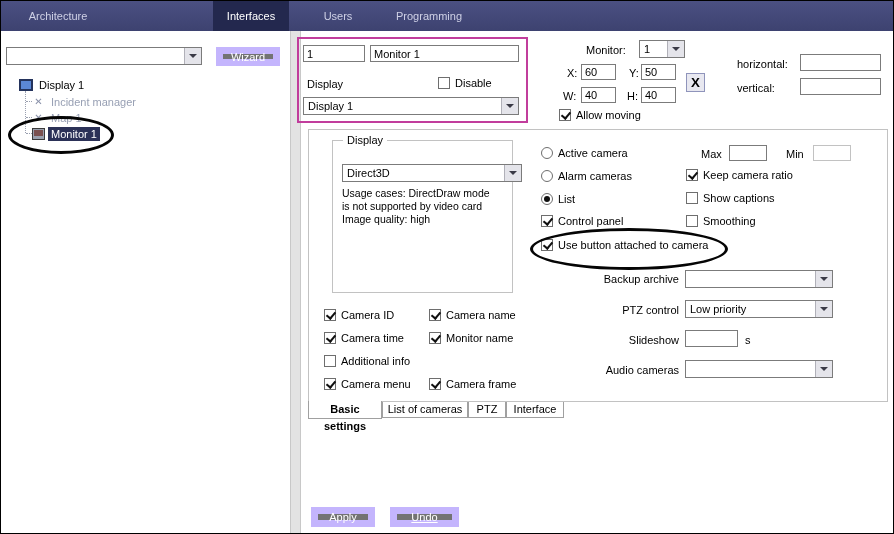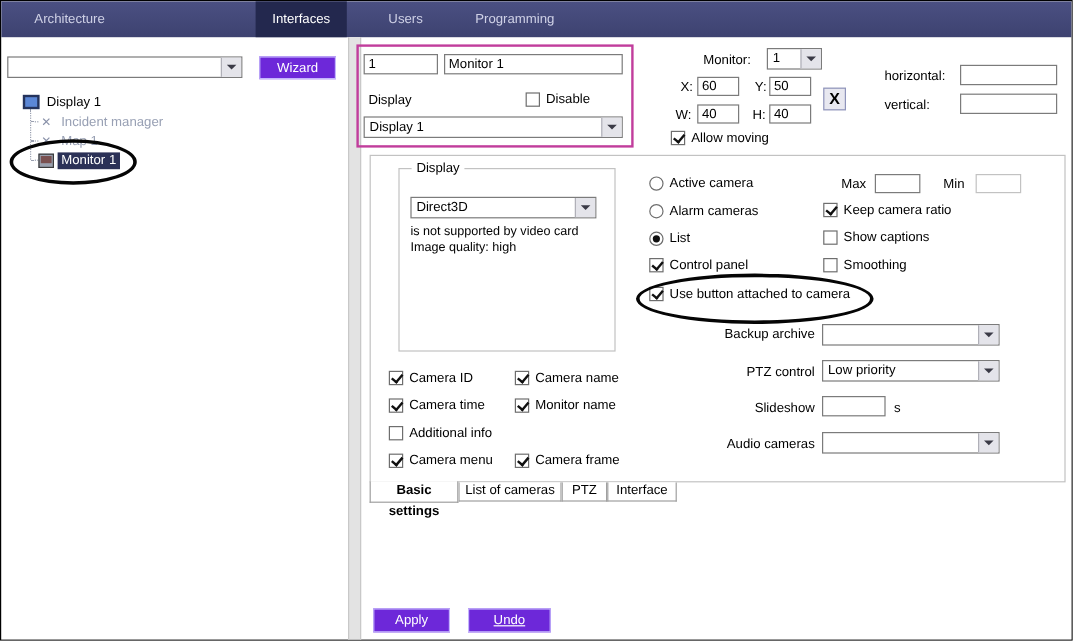--- a/index.html
+++ b/index.html
@@ -20,21 +20,21 @@
   .combo-text { flex:1; padding:1px 4px; white-space:nowrap; overflow:hidden; align-self:center; }
   .combo-arrow { width:16px; flex:none; background:#e4e4ea; border-left:1px solid #b0b0b8; display:flex; align-items:center; justify-content:center; }
   .combo-arrow::after { content:""; width:0; height:0; border-left:4px solid transparent; border-right:4px solid transparent; border-top:4px solid #3a3a46; }
   .cb-field, .rb-field { position:absolute; display:flex; align-items:center; gap:5px; height:14px; white-space:nowrap; cursor:default; }
   .cb { width:12px; height:12px; box-sizing:border-box; border:1px solid #6e6e6e; background:#fff; position:relative; flex:none; }
   .cb.checked::after { content:""; position:absolute; left:3px; top:0px; width:4px; height:7px; border-right:2px solid #101010; border-bottom:2px solid #101010; transform:rotate(40deg); }
   .rb { width:12px; height:12px; box-sizing:border-box; border:1px solid #6e6e6e; border-radius:50%; background:#fff; position:relative; flex:none; }
   .rb.checked::after { content:""; position:absolute; left:2px; top:2px; width:6px; height:6px; border-radius:50%; background:#101010; }
   .groupbox { position:absolute; border:1px solid #c2c2c2; box-sizing:border-box; }
   .legend { position:absolute; top:-7px; left:10px; background:#fff; padding:0 4px; white-space:nowrap; }
-  .navy-btn { position:absolute; box-sizing:border-box; background:#6d28d9; color:#fff; border:1px solid #c4b5fd; font:11px "Liberation Sans", sans-serif; display:flex; align-items:center; justify-content:center; cursor:pointer; }
+  .navy-btn { position:absolute; box-sizing:border-box; background:#737373; color:#fff; border:7px solid #c4b5fd; font:11px "Liberation Sans", sans-serif; display:flex; align-items:center; justify-content:center; cursor:pointer; }
   .navy-btn.underlined { text-decoration:underline; }
   .pink-box { position:absolute; border:2px solid #c13d9c; box-sizing:border-box; }
   .xbtn { position:absolute; box-sizing:border-box; background:#e8e8f0; border:1px solid #8f94bb; display:flex; align-items:center; justify-content:center; font-weight:bold; cursor:pointer; }
 
   
   .splitter { position:absolute; background:#e3e3e3; border-left:1px solid #c8c8c8; border-right:1px solid #c8c8c8; box-sizing:border-box; }
 
   
   .tree-row { position:absolute; display:flex; align-items:center; gap:3px; height:15px; cursor:pointer; }
   .tree-label { padding:1px 3px; }
@@ -141,25 +141,26 @@
   <span class="label" style="left:736px;top:57px">horizontal:</span>
   <input class="tb" style="left: 799px; top: 53px; width: 81px; height: 17px;" value="">
   <span class="label" style="left:736px;top:81px">vertical:</span>
   <input class="tb" style="left: 799px; top: 77px; width: 81px; height: 17px;" value="">
 
   <div class="groupbox" style="left:307px;top:128px;width:580px;height:273px"></div>
 
   <div class="groupbox" style="left:331px;top:139px;width:181px;height:153px">
     <span class="legend">Display</span>
   </div>
-  <div class="combo" style="left:341px;top:163px;width:155px;height:18px">
+  <div class="combo" style="left:341px;top:163px;width:180px;height:18px">
     <span class="combo-text">Direct3D</span>
     <span class="combo-arrow"></span>
   </div>
   <div class="info-text" style="left:341px;top:186px;width:165px">
+    <div>Usage cases: DirectDraw mode</div>
     <div>is not supported by video card</div>
     <div>Image quality: high</div>
   </div>
 
   <label class="rb-field" style="left:540px;top:145px">
     <span class="rb"></span>
     <span>Active camera</span>
   </label>
   <label class="rb-field" style="left:540px;top:168px">
     <span class="rb"></span>

